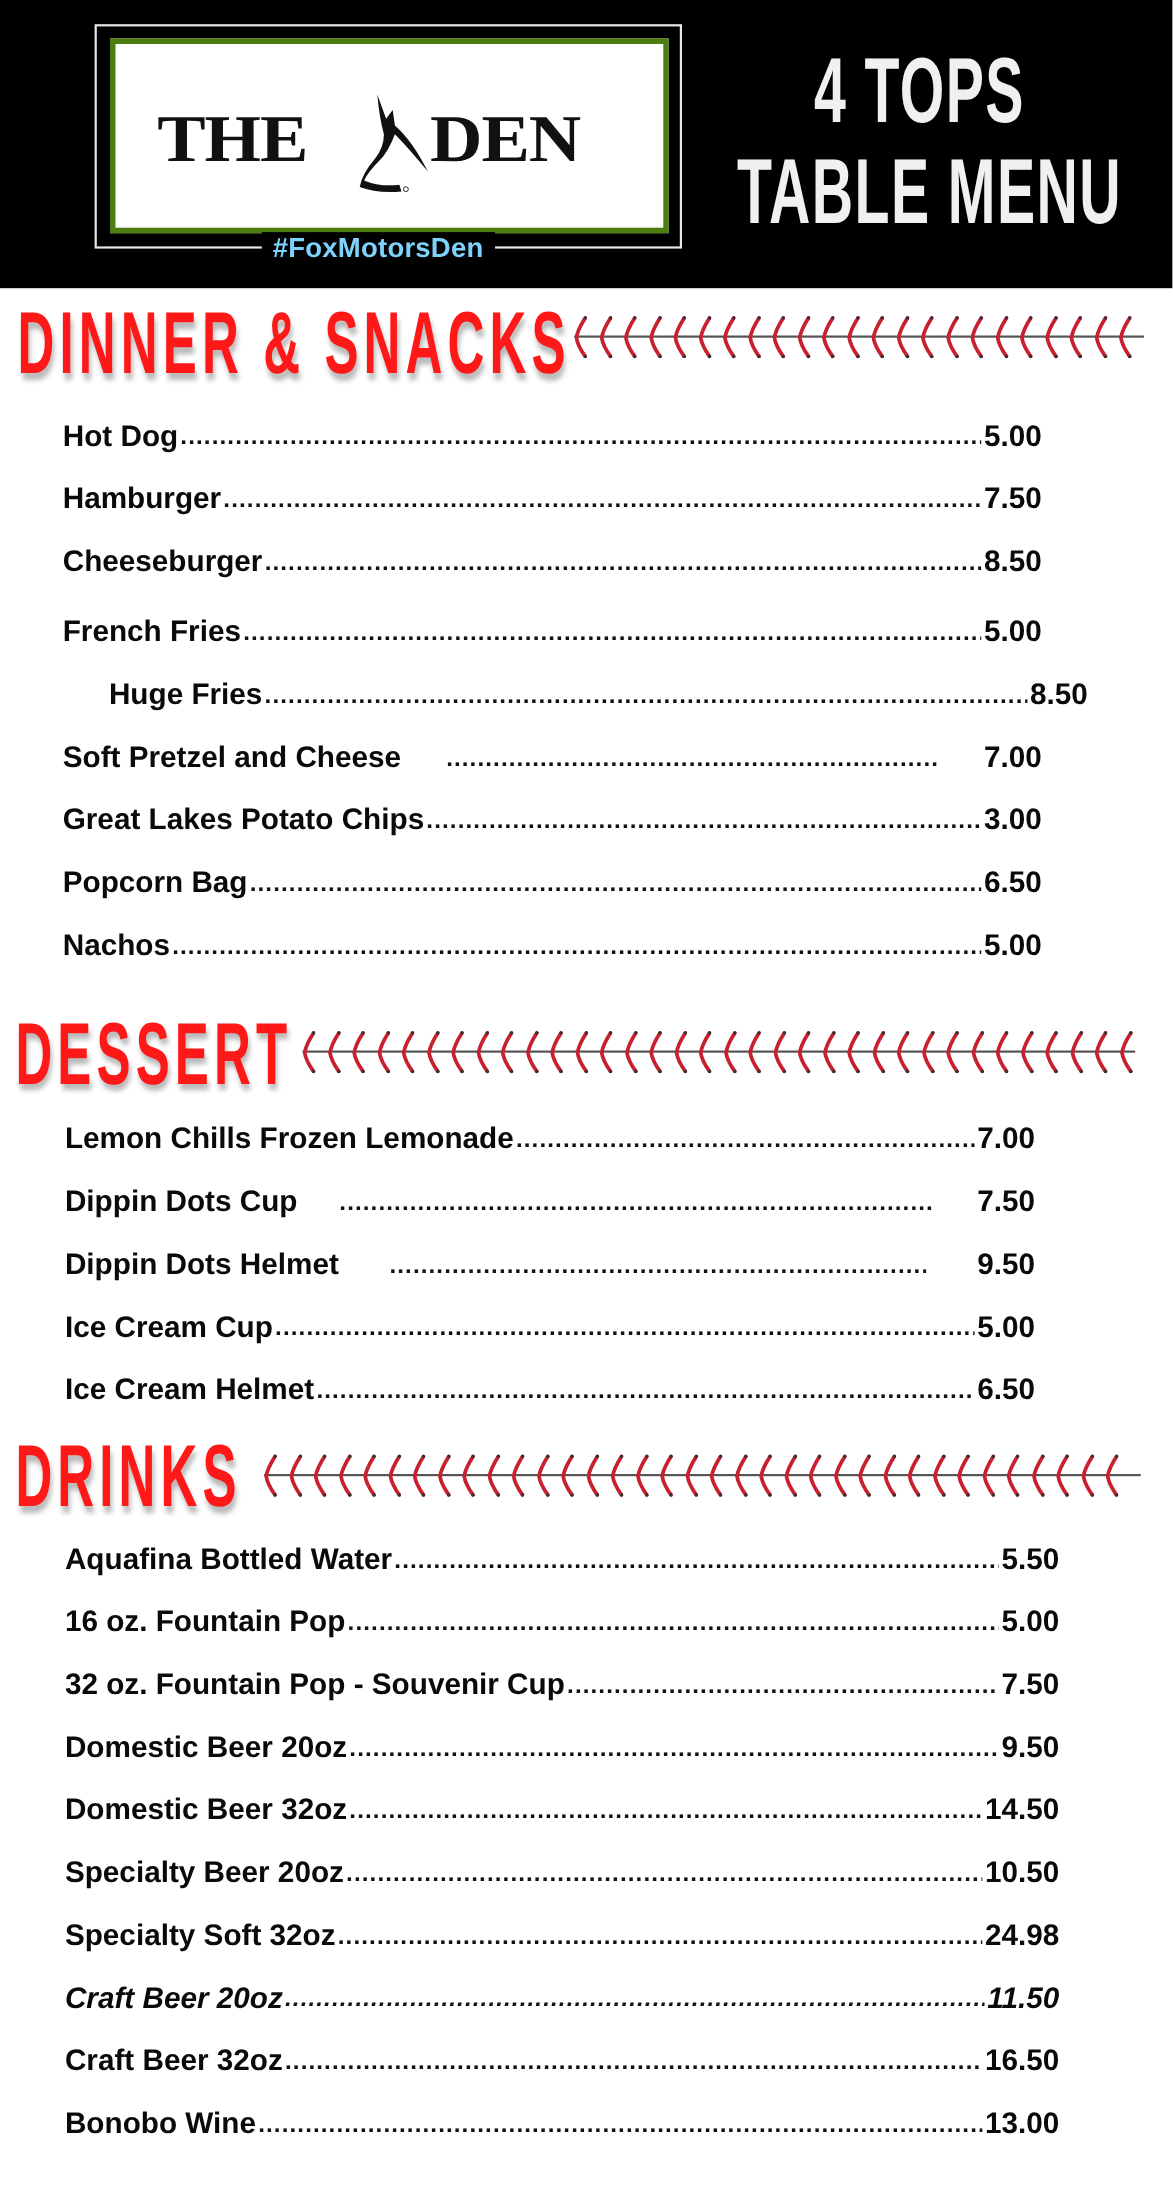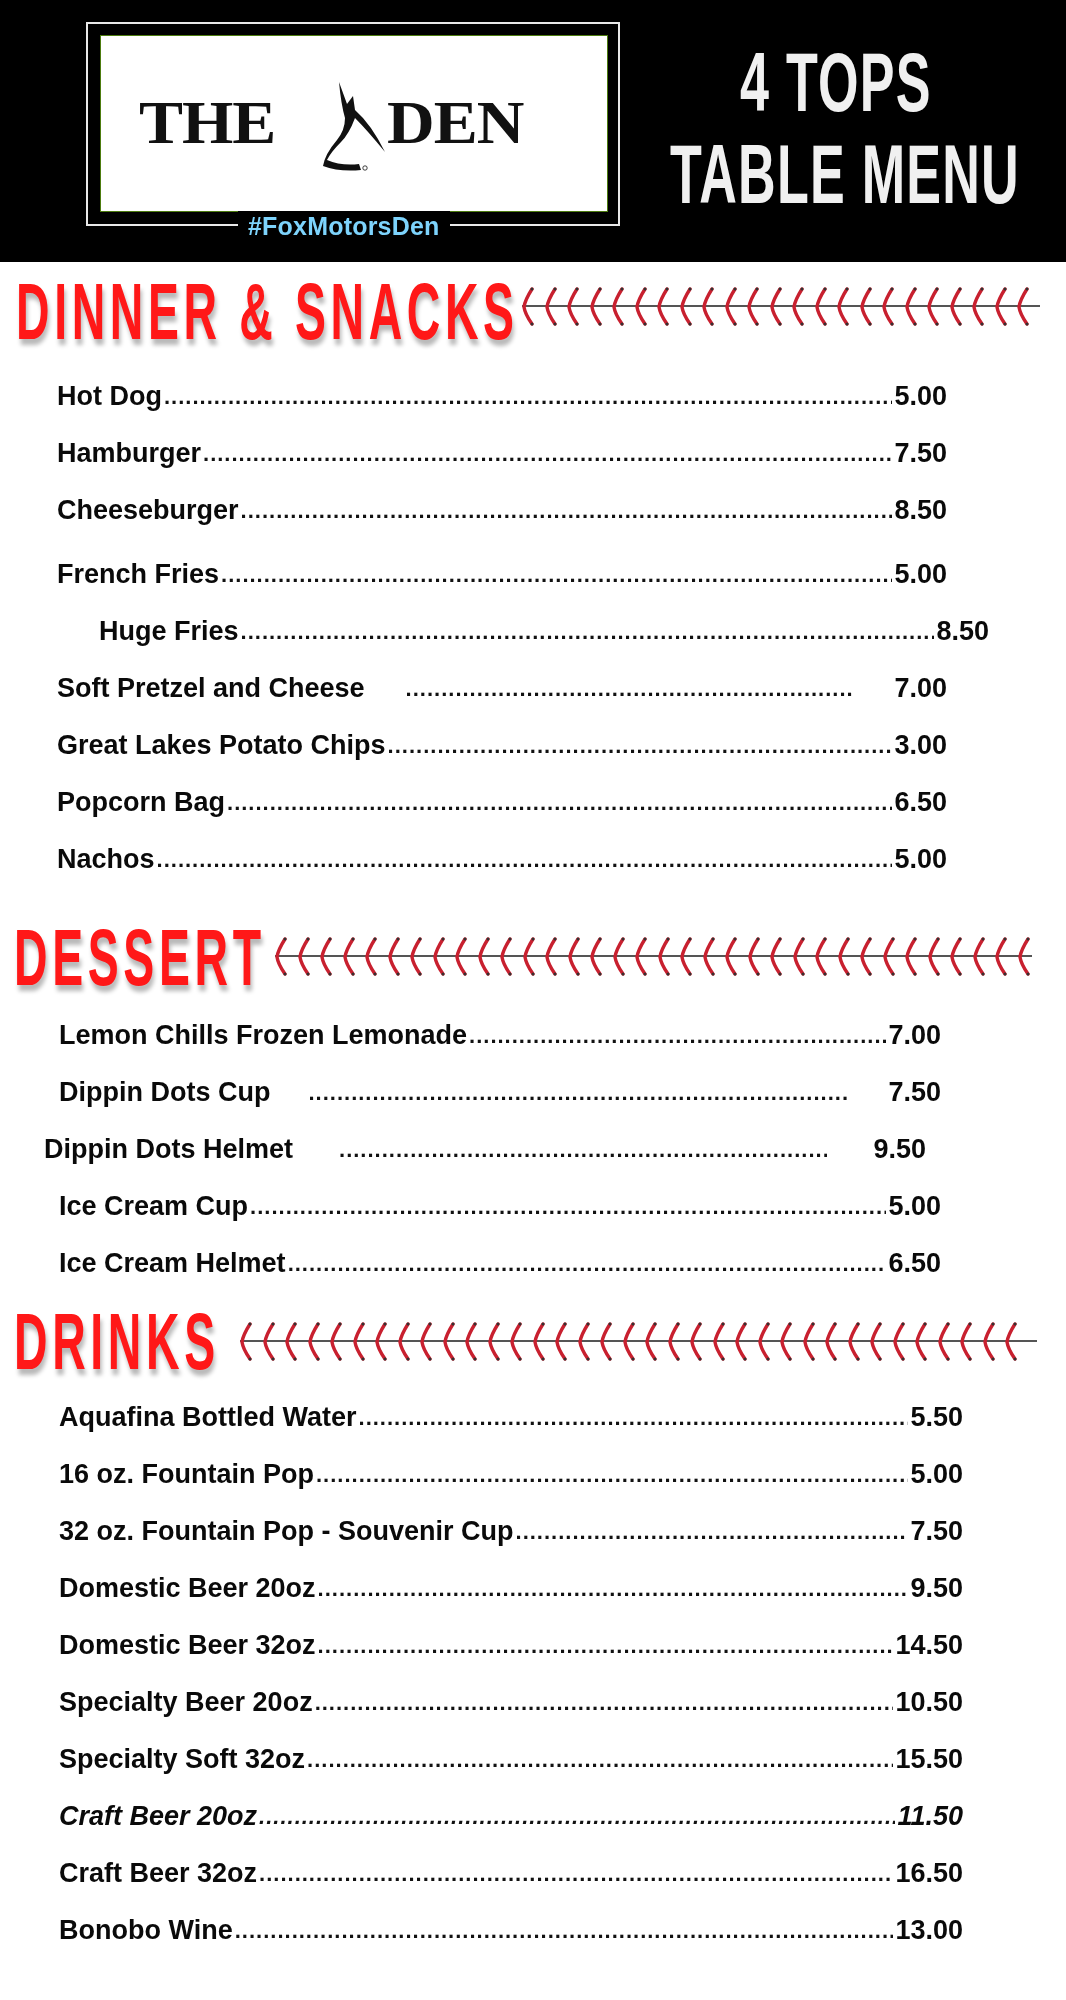--- a/index.html
+++ b/index.html
@@ -7,21 +7,21 @@
     width:1066px; height:2000px; position:relative; overflow:hidden;
     background:#ffffff; font-family:"Liberation Sans", sans-serif;
   }
   .header { position:absolute; left:0; top:0; width:1066px; height:262px; background:#000; }
   .logo-frame {
     position:absolute; left:86px; top:22px; width:534px; height:204px;
     border:2px solid #e8e8e8; box-sizing:border-box;
   }
   .logo-inner {
     position:absolute; left:100px; top:35px; width:508px; height:177px;
-    background:#fff; border:1px solid #4d7c0f; box-sizing:border-box;
+    background:#fff; border:5px solid #4d7c0f; box-sizing:border-box;
   }
   .logo-text {
     position:absolute; top:52px; font-family:"Liberation Serif", serif; font-weight:bold;
     font-size:66px; color:#111; letter-spacing:-1px; transform:scaleY(0.92); transform-origin:left top;
   }
   .logo-the { left:38px; }
   .logo-den { left:286px; }
   .fox-icon { position:absolute; left:200px; top:38px; width:100px; height:100px; }
   .hashtag-wrap {
     position:absolute; left:238px; top:211px; height:30px; padding:0 10px; background:#000;
@@ -596,21 +596,21 @@
 <div class="row" style="top:1011px; left:59px; width:882px;">
     <span class="name">Lemon Chills Frozen Lemonade</span>
     <span class="dots">................................................................................................................................................................</span>
     <span class="price">7.00</span>
   </div>
 <div class="row" style="top:1068px; left:59px; width:882px;gap:36px;">
     <span class="name">Dippin Dots Cup</span>
     <span class="dots">................................................................................................................................................................</span>
     <span class="price">7.50</span>
   </div>
-<div class="row" style="top:1125px; left:44px; width:882px;gap:44px;">
+<div class="row" style="top:1125px; left:59px; width:882px;gap:44px;">
     <span class="name">Dippin Dots Helmet</span>
     <span class="dots">................................................................................................................................................................</span>
     <span class="price">9.50</span>
   </div>
 <div class="row" style="top:1182px; left:59px; width:882px;">
     <span class="name">Ice Cream Cup</span>
     <span class="dots">................................................................................................................................................................</span>
     <span class="price">5.00</span>
   </div>
 <div class="row" style="top:1239px; left:59px; width:882px;">
@@ -645,21 +645,21 @@
     <span class="price">14.50</span>
   </div>
 <div class="row" style="top:1678px; left:59px; width:904px;">
     <span class="name">Specialty Beer 20oz</span>
     <span class="dots">................................................................................................................................................................</span>
     <span class="price">10.50</span>
   </div>
 <div class="row" style="top:1735px; left:59px; width:904px;">
     <span class="name">Specialty Soft 32oz</span>
     <span class="dots">................................................................................................................................................................</span>
-    <span class="price">15.50</span>
+    <span class="price">24.98</span>
   </div>
 <div class="row" style="top:1792px; left:59px; width:904px;font-style:italic;">
     <span class="name">Craft Beer 20oz</span>
     <span class="dots">................................................................................................................................................................</span>
     <span class="price">11.50</span>
   </div>
 <div class="row" style="top:1849px; left:59px; width:904px;">
     <span class="name">Craft Beer 32oz</span>
     <span class="dots">................................................................................................................................................................</span>
     <span class="price">16.50</span>

